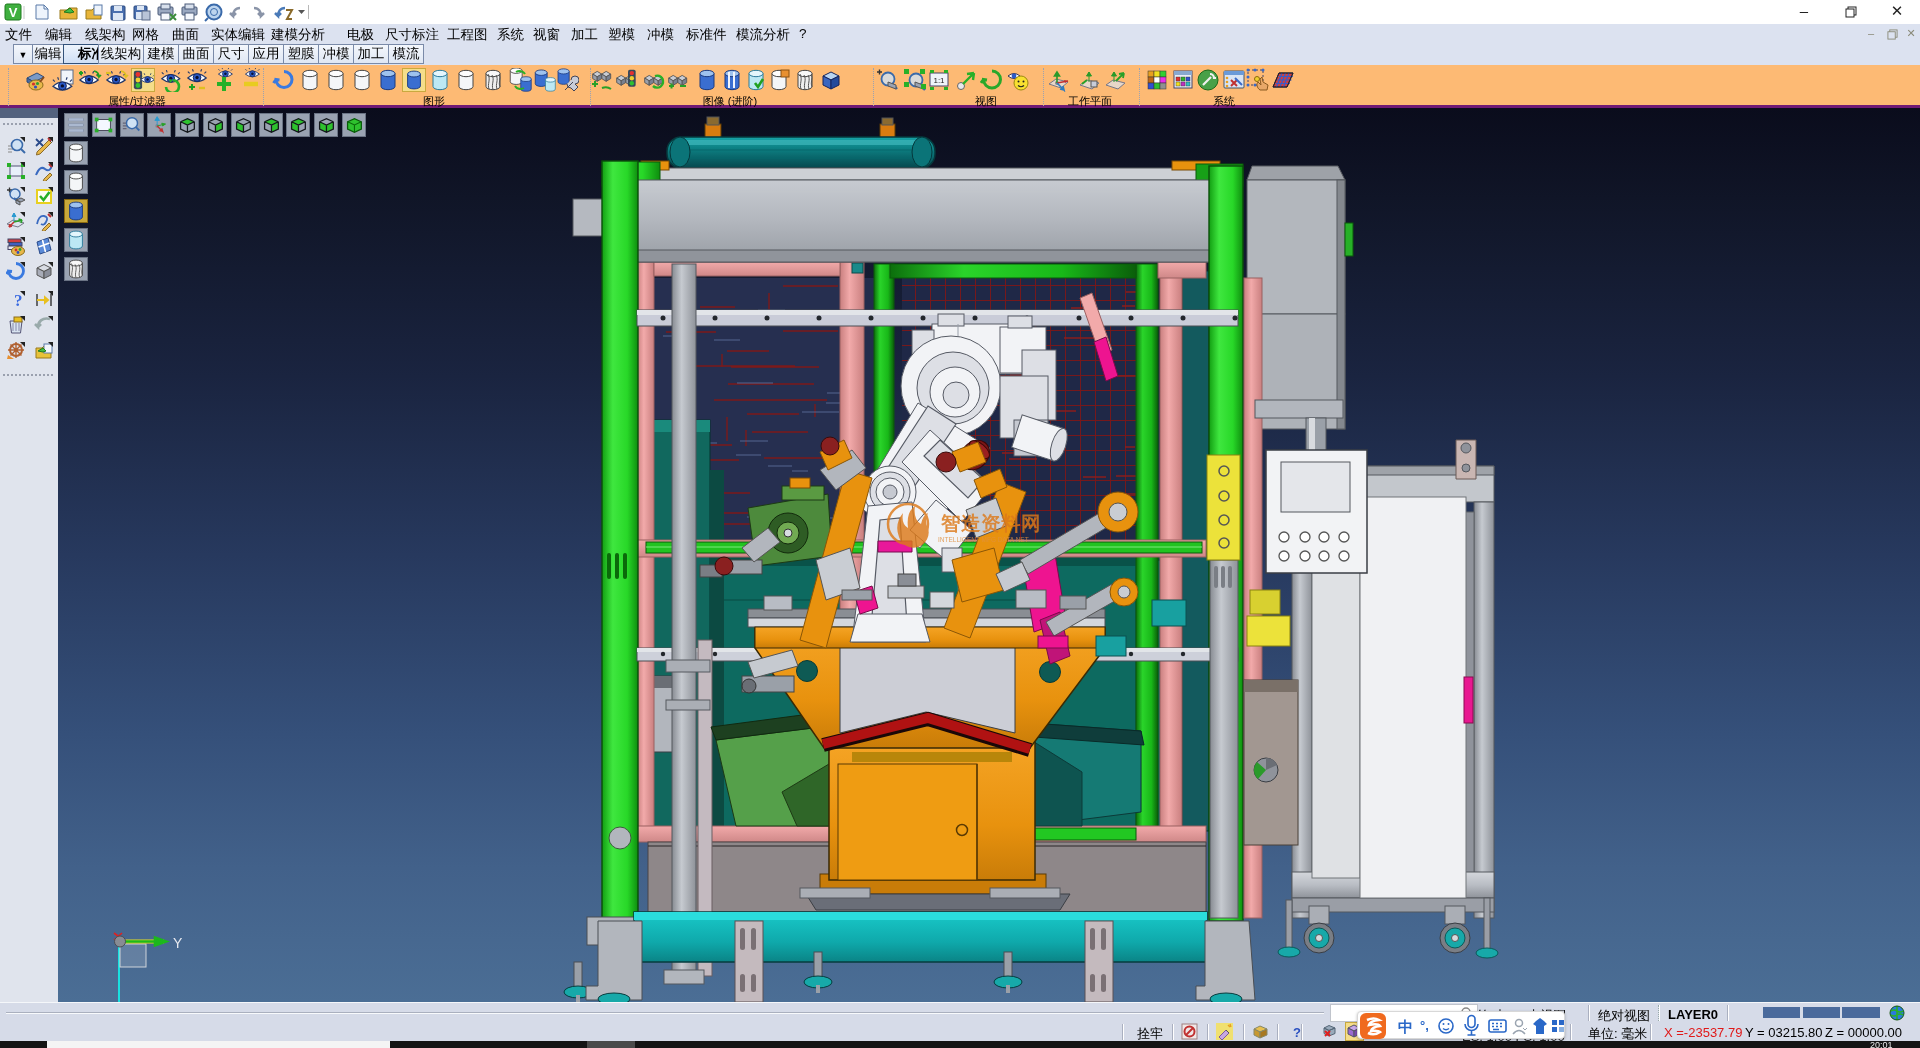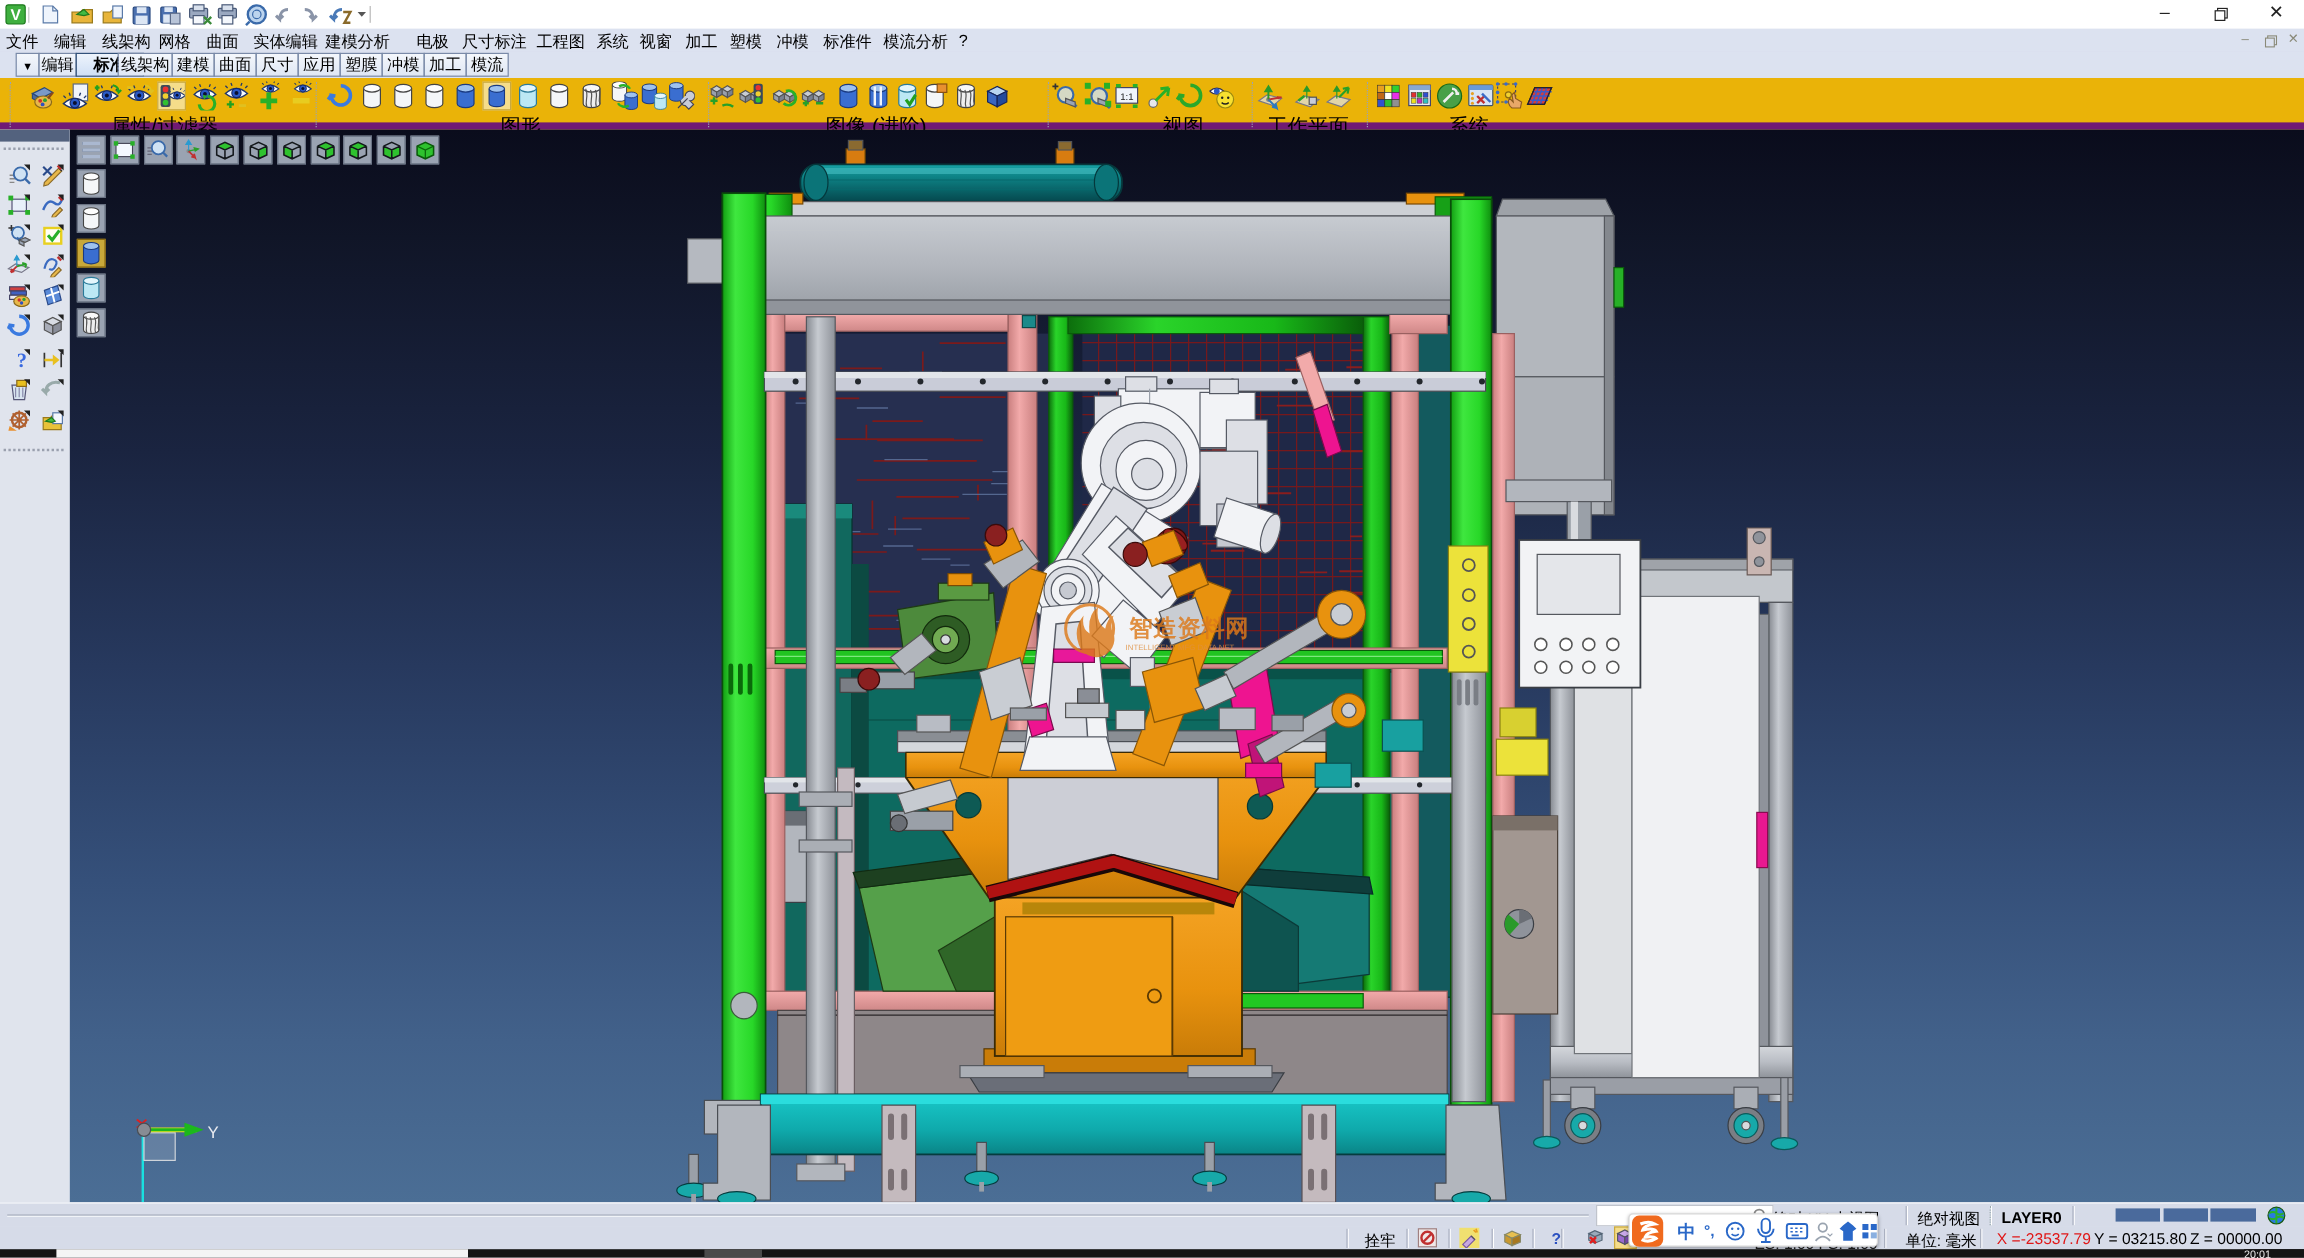--- a/index.html
+++ b/index.html
@@ -13,24 +13,24 @@
 .winbtn{position:absolute;top:0;width:34px;height:23px;text-align:center;line-height:22px;font-size:15px;color:#222}
 
 #menubar{position:absolute;left:0;top:24px;width:1920px;height:19px;background:#dce2f0;font-size:13.5px;color:#000}
 #menubar span.m{position:absolute;top:2px}
 .mdibtn{position:absolute;top:3px;width:16px;height:14px;color:#8a8a78;font-size:11px;line-height:13px;text-align:center}
 
 #tabrow{position:absolute;left:0;top:43px;width:1920px;height:22px;background:#dce2f0}
 .tab{position:absolute;top:1px;height:20px;border:1px solid #7a8aa8;background:linear-gradient(#f4f7fc,#dfe7f4);font-size:13.5px;text-align:center;line-height:18px;color:#000}
 .tab.sel{background:linear-gradient(#eef4fc,#cfdff5);border:1px solid #33527a;font-weight:bold}
 
-#toolbar{position:absolute;left:0;top:65px;width:1920px;height:43px;background:#eab308;border-bottom:6px solid #701a75}
+#toolbar{position:absolute;left:0;top:65px;width:1920px;height:43px;background:#fdba74;border-bottom:3px solid #701a75}
 .tbi{position:absolute;top:3px;width:24px;height:24px}
 .tbi.hl{background:#f5dd8a;border:1px solid #c9a93f}
-.tblabel{position:absolute;top:29px;font-size:17px;color:#000;text-align:left;transform:translateX(-50%);white-space:nowrap}
+.tblabel{position:absolute;top:29px;font-size:11px;color:#000;text-align:left;transform:translateX(-50%);white-space:nowrap}
 .tbsep{position:absolute;top:3px;height:38px;width:1px;border-left:1px dotted #9aa2b4}
 
 #main{position:absolute;left:0;top:108px;width:1920px;height:894px}
 #sidebar{position:absolute;left:0;top:0;width:58px;height:894px;background:#e0e4ed}
 #sidebar-head{position:absolute;left:0;top:0;width:58px;height:10px;background:#53627e}
 .sbi{position:absolute;width:20px;height:20px}
 .sbdots{position:absolute;left:3px;width:50px;border-top:2px dotted #9aa0ae}
 #viewport{position:absolute;left:58px;top:0;width:1862px;height:894px;overflow:hidden;
  background:linear-gradient(180deg,#0a0c1c 0%,#101527 10%,#1a2440 30%,#27395e 50%,#35507a 70%,#42618a 85%,#4b6e95 100%)}
 #scene{position:absolute;left:0;top:0}

